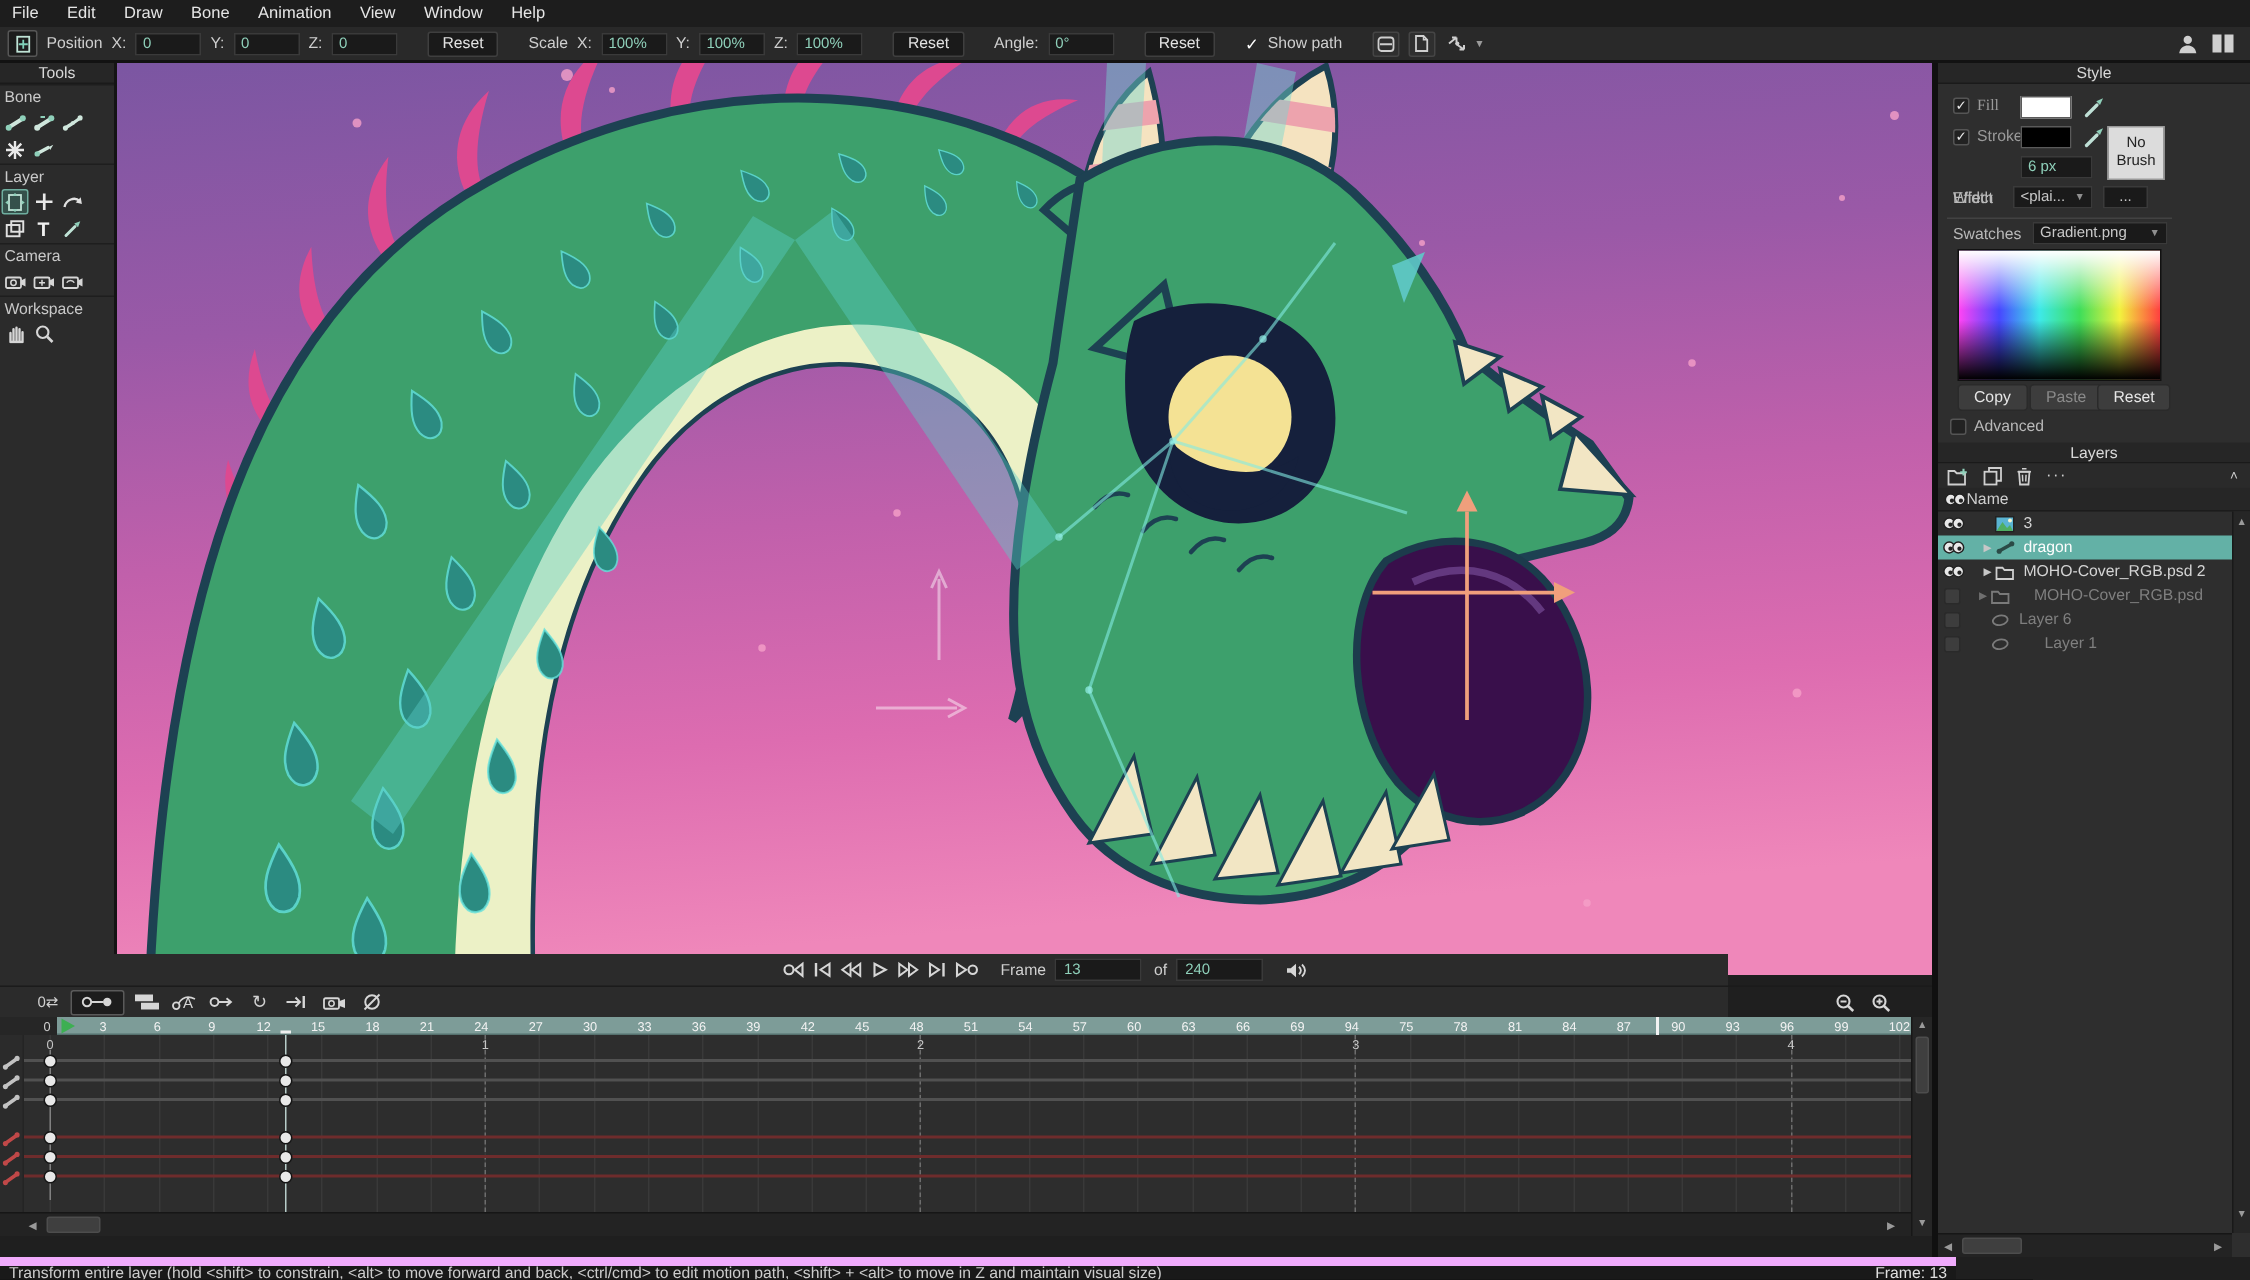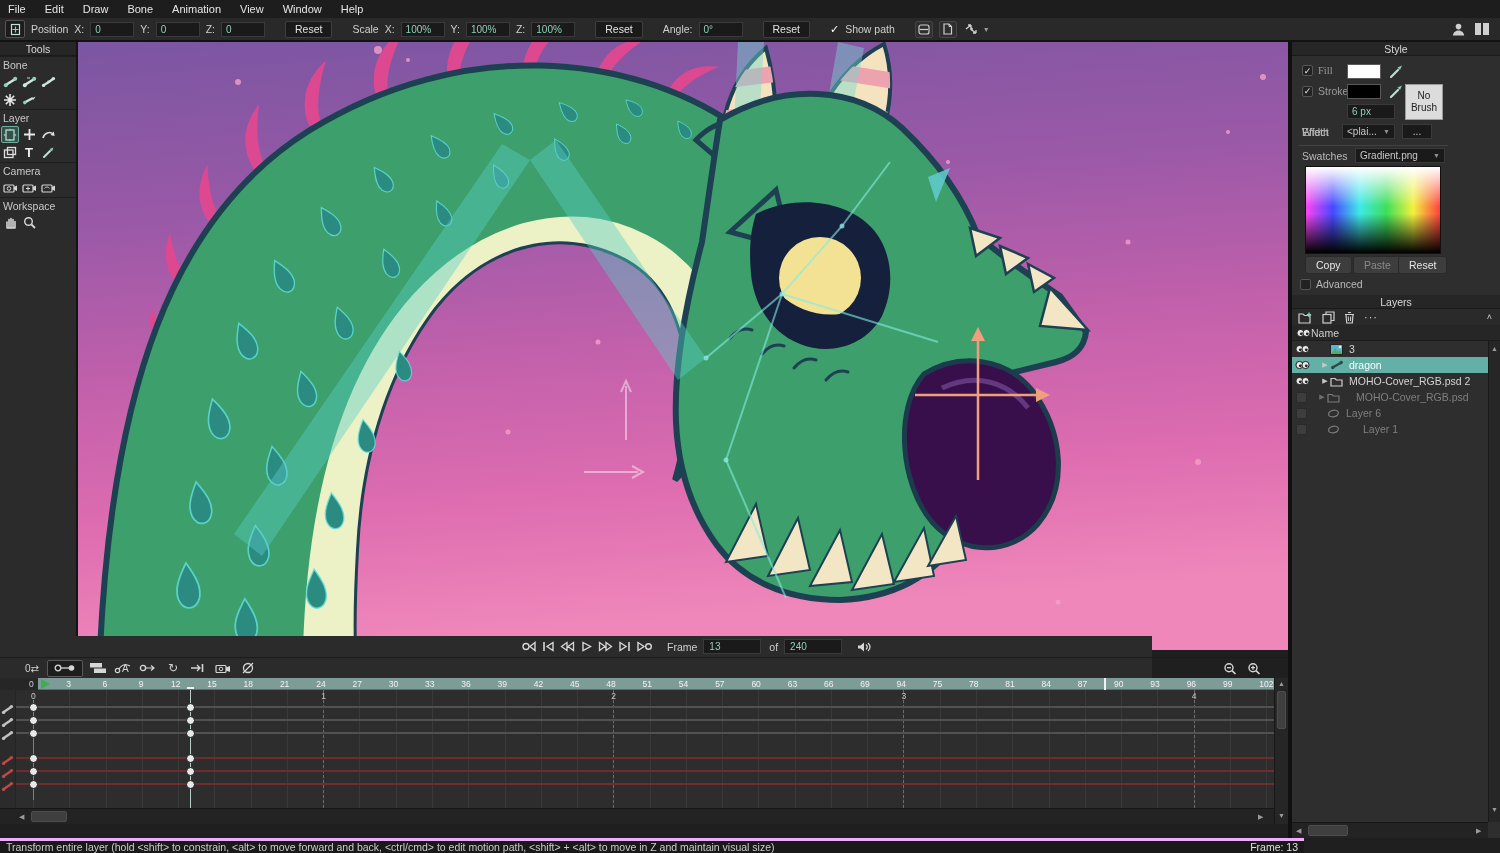--- a/index.html
+++ b/index.html
@@ -75,21 +75,21 @@
   .hline { position:absolute; left:16px; width:1258px; height:2px; }
   .hline.gray { background:#515151; }
   .hline.red { background:#6e2c2c; }
   .kf { position:absolute; width:9px; height:9px; border-radius:50%; background:#e8e8e8; border:1.5px solid #151515; }
   .seclab { position:absolute; top:1px; font-size:8.5px; color:#c6c6c6; }
   .hscroll { position:absolute; left:0; top:172px; width:1274px; height:16px; background:#232323; border-top:1px solid #161616; }
   .scroll-arrow { position:absolute; color:#9a9a9a; font-size:7px; display:flex; align-items:center; justify-content:center; }
   .thumb { position:absolute; background:#3f3f3f; border:1px solid #4d4d4d; border-radius:2px; }
   .vscroll { position:absolute; left:1274px; top:42px; width:14px; height:146px; background:#262626; border-left:1px solid #171717; }
 
-  .statusbar { left:0; top:838px; width:1304px; height:15px; background:#191919; border-top:3px solid #f0abfc; display:flex; align-items:center; font-size:10.5px; color:#cccccc; padding:0 6px; }
+  .statusbar { left:0; top:838px; width:1304px; height:15px; background:#191919; border-top:6px solid #f0abfc; display:flex; align-items:center; font-size:10.5px; color:#cccccc; padding:0 6px; }
   .status-right { margin-left:auto; color:#e0e0e0; }
 </style>
 </head>
 <body>
 
 <div id="app">
 
   <div class="abs menubar" id="menubar">
       <div class="menu-item">File</div>
       <div class="menu-item">Edit</div>

